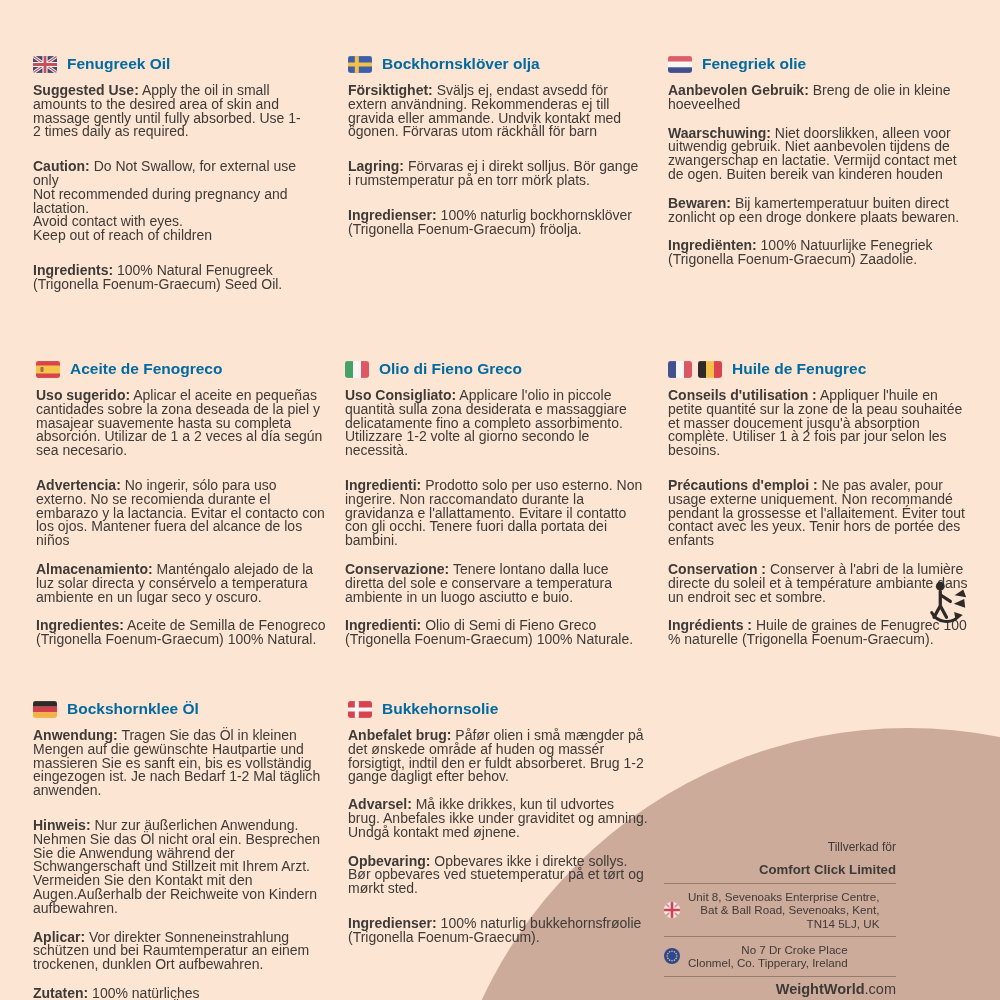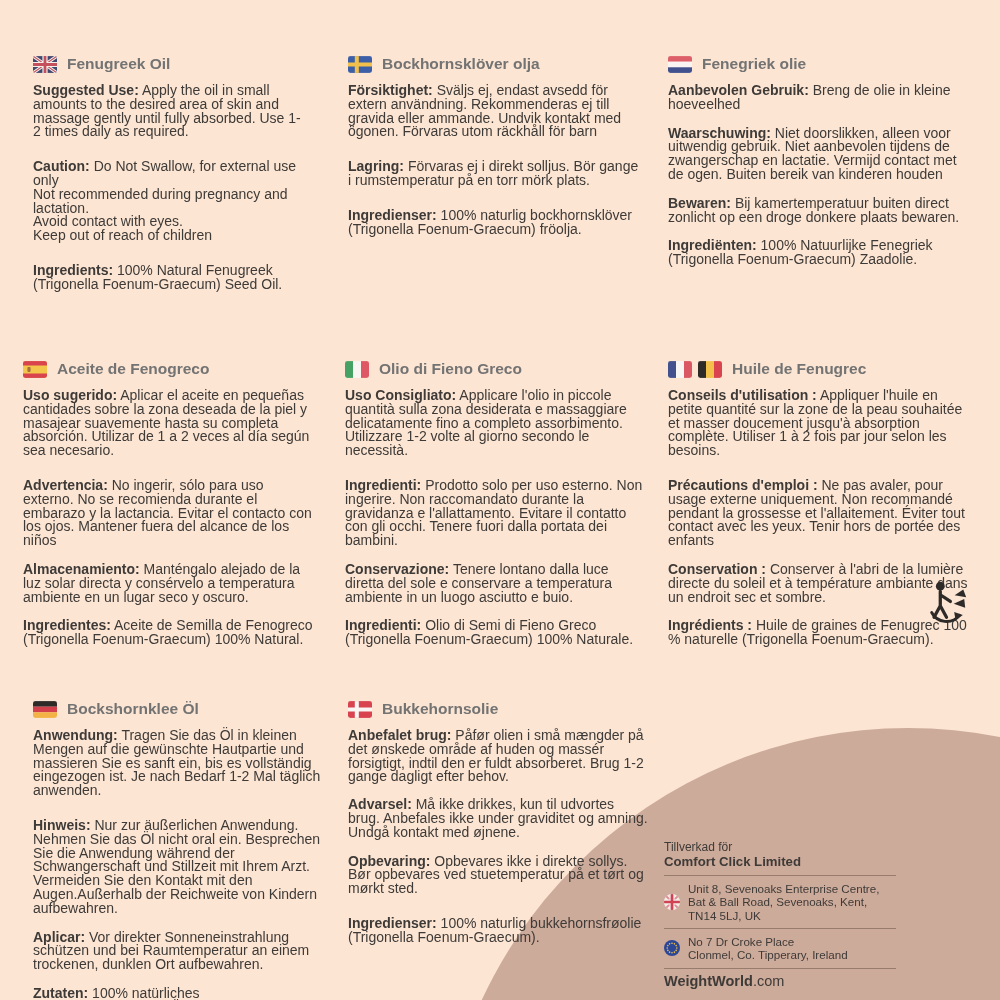--- a/index.html
+++ b/index.html
@@ -10,30 +10,30 @@
   }
   .bg-circle {
     position:absolute; left:438px; top:728px; width:940px; height:940px;
     border-radius:50%; background:#cdab9b;
   }
   .sec { position:absolute; }
   .head { display:flex; align-items:center; gap:10px; margin-bottom:11px; }
   .flags { display:flex; gap:6px; align-items:center; }
   .flag { display:inline-block; width:24px; height:17px; line-height:0; }
   .flag svg { width:100%; height:100%; display:block; }
-  h2 { font-size:15.5px; margin:0; color:#737373; font-weight:bold; }
+  h2 { font-size:15.5px; margin:0; color:#0369a1; font-weight:bold; }
   .sec p { margin:0 0 15px 0; font-size:14px; line-height:13.8px; }
   .sec p.tight { margin-bottom:14px; }
   .sec p.roomy { margin-bottom:21px; }
   .lbl { font-weight:bold; }
   .txt { white-space:pre-line; }
   .triman { position:absolute; left:924px; top:578px; width:46px; height:50px; }
-  .mfr { position:absolute; left:664px; top:841px; width:232px; font-size:11.6px; line-height:13.4px; }
+  .mfr { position:absolute; left:664px; top:841px; width:232px; font-size:11.6px; line-height:13.4px;text-align:right; }
   .mfr .made-for { font-size:12px; }
-  .mfr .name { font-weight:bold; font-size:13.2px; margin-top:1px; }
+  .mfr .name { font-weight:bold; font-size:13.2px; margin-top:9px; }
   .rule { border:none; border-top:1px solid rgba(62,48,38,.38); margin:6px 0; }
   .addr-row { display:flex; gap:8px; align-items:center; }
   .roundel { width:16px; height:16px; flex:0 0 16px; line-height:0; }
   .roundel svg { width:100%; height:100%; display:block; }
   .addr { white-space:pre-line; }
   .site { font-size:14.5px; margin-top:3px; }
 </style>
 </head>
 <body>
 
@@ -107,21 +107,21 @@
         </svg>
     </span>
     <h2>Fenegriek olie</h2>
   </div>
   <p><span class="lbl">Aanbevolen Gebruik:</span> <span class="txt">Breng de olie in kleine hoeveelhed</span></p>
   <p><span class="lbl">Waarschuwing:</span> <span class="txt">Niet doorslikken, alleen voor uitwendig gebruik. Niet aanbevolen tijdens de zwangerschap en lactatie. Vermijd contact met de ogen. Buiten bereik van kinderen houden</span></p>
   <p><span class="lbl">Bewaren:</span> <span class="txt">Bij kamertemperatuur buiten direct zonlicht op een droge donkere plaats bewaren.</span></p>
   <p><span class="lbl">Ingrediënten:</span> <span class="txt">100% Natuurlijke Fenegriek (Trigonella Foenum-Graecum) Zaadolie.</span></p>
 </section>
 
-<section class="sec" style="left:23px; top:360px; width:290px;">
+<section class="sec" style="left:36px; top:360px; width:290px;">
   <div class="head">
     <span class="flag">
       <svg viewBox="0 0 60 42">
           <defs>
             <clipPath id="ckES">
               <rect width="60" height="42" rx="6"></rect>
             </clipPath>
           </defs>
       <g clip-path="url(#ckES)">
             <rect width="60" height="42" fill="#f4c54b"></rect>

